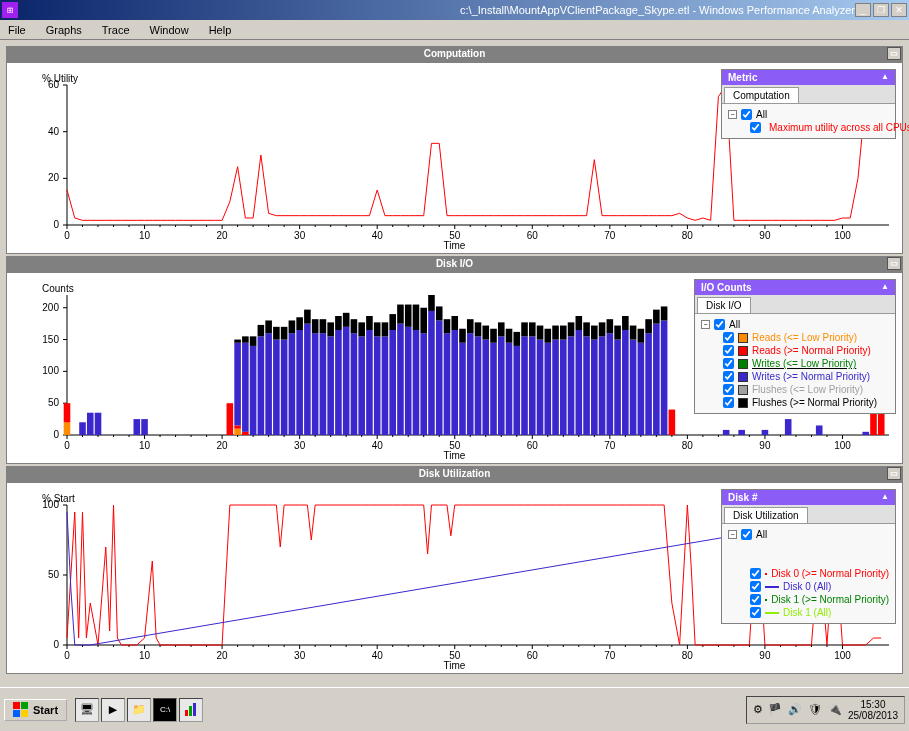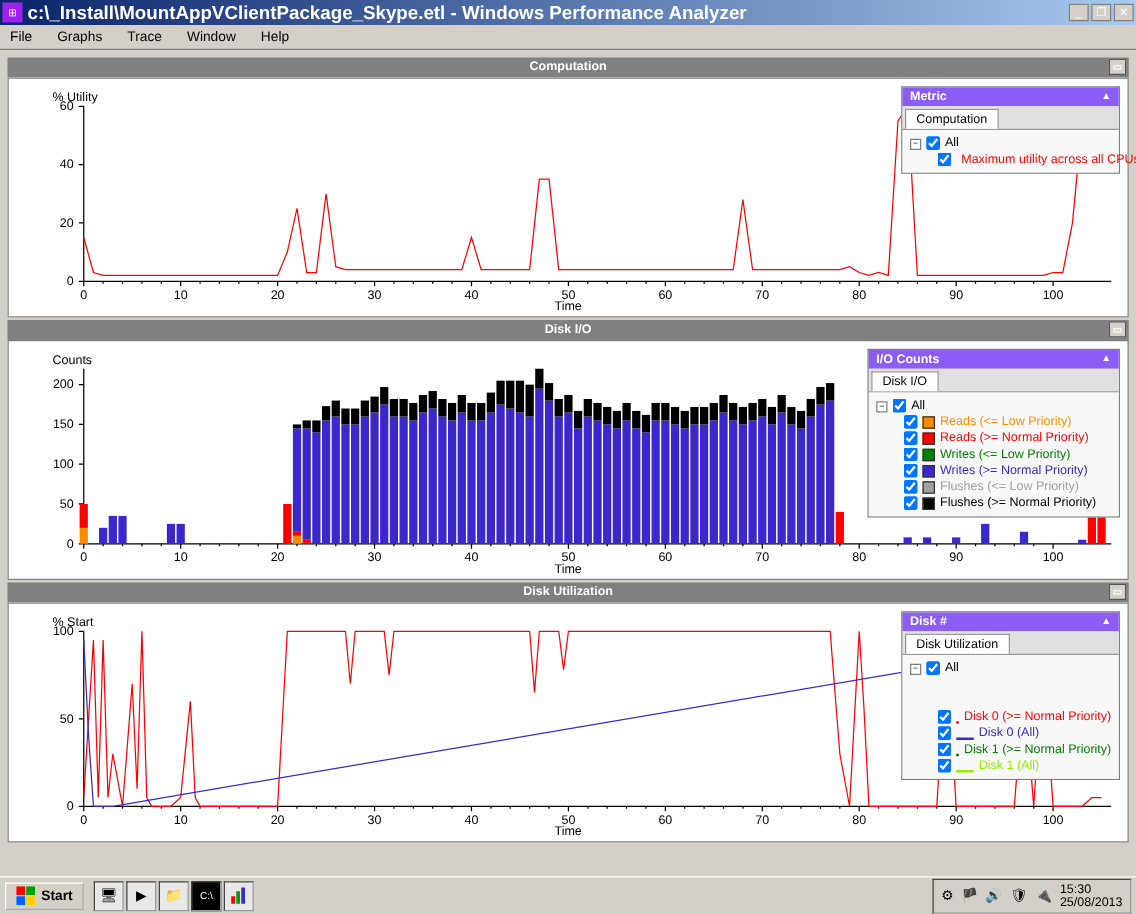--- a/index.html
+++ b/index.html
@@ -1,20 +1,20 @@
 <!DOCTYPE html>
 <html><head>
 <meta charset="utf-8">
 <style>
 * { margin: 0; padding: 0; box-sizing: border-box; }
 body { font-family: Tahoma, Arial, sans-serif; font-size: 11px; background: #d4d0c8; width: 909px; height: 731px; overflow: hidden; }
 
 .titlebar { background: linear-gradient(to right, #0a246a, #a6caf0); height: 20px; display: flex; align-items: center; padding: 0 2px; color: white; }
 .titlebar-icon { width: 16px; height: 16px; background: #a020f0; margin-right: 4px; display: flex; align-items: center; justify-content: center; font-size: 8px; }
-.titlebar-text { flex: 1; font-weight: bold; font-size: 15px; }
+.titlebar-text { flex: 1; font-weight: normal; font-size: 11px; text-align: right; }
 .titlebar-buttons { display: flex; gap: 2px; }
 .titlebar-btn { width: 16px; height: 14px; background: #d4d0c8; border: 1px solid #808080; display: flex; align-items: center; justify-content: center; font-size: 9px; cursor: pointer; }
 
 .menubar { background: #d4d0c8; height: 20px; display: flex; align-items: center; padding: 0 4px; gap: 12px; border-bottom: 1px solid #808080; }
 .menu-item { cursor: pointer; padding: 2px 4px; }
 
 .content { padding: 6px; height: 651px; overflow: hidden; }
 .panel { margin-bottom: 2px; }
 .panel-header { background: #808080; color: white; text-align: center; height: 16px; line-height: 16px; font-size: 10px; font-weight: bold; position: relative; }
 .panel-header-btn { position: absolute; right: 2px; top: 1px; width: 14px; height: 13px; background: #d4d0c8; border: 1px solid #555; cursor: pointer; font-size: 8px; text-align: center; line-height: 11px; }
@@ -23,36 +23,36 @@
 .chart-area { position: relative; }
 .y-label { position: absolute; left: 35px; top: 10px; font-size: 10px; }
 .x-label { position: absolute; bottom: 2px; left: 50%; transform: translateX(-50%); font-size: 10px; }
 
 .legend-box { position: absolute; background: #f0f0f0; border: 1px solid #808080; font-size: 10px; padding: 0; z-index: 10; }
 .legend-header { background: #8b5cf6; color: white; padding: 2px 6px; font-weight: bold; display: flex; justify-content: space-between; }
 .legend-header-chev { cursor: pointer; font-size: 8px; }
 .legend-tab-row { display: flex; border-bottom: 1px solid #999; background: #e0e0e0; }
 .legend-tab { padding: 2px 8px; background: white; border: 1px solid #999; border-bottom: none; cursor: pointer; margin: 2px 0 0 2px; }
 .legend-body { padding: 4px 6px; background: #f8f8f8; }
-.legend-row { display: flex; align-items: flex-end; gap: 4px; padding: 1px 0; white-space: nowrap; }
+.legend-row { display: flex; align-items: center; gap: 4px; padding: 1px 0; white-space: nowrap; }
 .tree-toggle { width: 9px; height: 9px; border: 1px solid #808080; font-size: 7px; text-align: center; line-height: 7px; cursor: pointer; background: white; }
 .chk { width: 11px; height: 11px; }
 .legend-swatch { width: 14px; height: 2px; display: inline-block; }
 .legend-swatch-box { width: 10px; height: 10px; display: inline-block; border: 1px solid #333; }
 
 svg { display: block; }
 .axis-text { font-size: 10px; fill: #000; }
 
-.taskbar { position: absolute; bottom: 0; left: 0; right: 0; height: 30px; background: #d4d0c8; border-top: 1px solid #fff; display: flex; align-items: center; padding: 2px 4px; }
+.taskbar { position: absolute; bottom: 0; left: 0; right: 0; height: 44px; background: #d4d0c8; border-top: 1px solid #fff; display: flex; align-items: center; padding: 2px 4px; }
 .start-btn { background: #d4d0c8; border: 1px outset #fff; padding: 2px 8px; display: flex; align-items: center; gap: 4px; cursor: pointer; font-weight: bold; }
 .start-logo { width: 16px; height: 16px; }
 .task-icons { display: flex; gap: 2px; margin-left: 8px; }
 .task-icon { width: 24px; height: 24px; border: 1px inset #999; background: #e8e8e8; display: flex; align-items: center; justify-content: center; cursor: pointer; }
 .tray { margin-left: auto; display: flex; align-items: center; gap: 6px; border: 1px inset #999; padding: 2px 6px; }
-.tray-time { text-align: left; font-size: 10px; line-height: 11px; }
+.tray-time { text-align: center; font-size: 10px; line-height: 11px; }
 </style>
 </head>
 <body>
 
 <div class="titlebar">
   <div class="titlebar-icon">⊞</div>
   <div class="titlebar-text">c:\_Install\MountAppVClientPackage_Skype.etl - Windows Performance Analyzer</div>
   <div class="titlebar-buttons">
     <div class="titlebar-btn">_</div>
     <div class="titlebar-btn">❐</div>
@@ -410,21 +410,21 @@
           <div class="legend-row" style="padding-left:22px;">
               <input type="checkbox" class="chk" checked="" style="">
               <span class="legend-swatch-box" style="background:#ff8c00"></span>
               <span style="color:#ff8c00">Reads (&lt;= Low Priority)</span>
             </div>
           <div class="legend-row" style="padding-left:22px;">
               <input type="checkbox" class="chk" checked="" style="">
               <span class="legend-swatch-box" style="background:#ff0000"></span>
               <span style="color:#ff0000">Reads (&gt;= Normal Priority)</span>
             </div>
-          <div class="legend-row" style="padding-left:22px;">
+          <div class="legend-row" style="padding-left:22px;text-decoration:underline;">
               <input type="checkbox" class="chk" checked="" style="">
               <span class="legend-swatch-box" style="background:#008000"></span>
               <span style="color:#008000">Writes (&lt;= Low Priority)</span>
             </div>
           <div class="legend-row" style="padding-left:22px;">
               <input type="checkbox" class="chk" checked="" style="">
               <span class="legend-swatch-box" style="background:#3a28cc"></span>
               <span style="color:#3a28cc">Writes (&gt;= Normal Priority)</span>
             </div>
           <div class="legend-row" style="padding-left:22px;">

